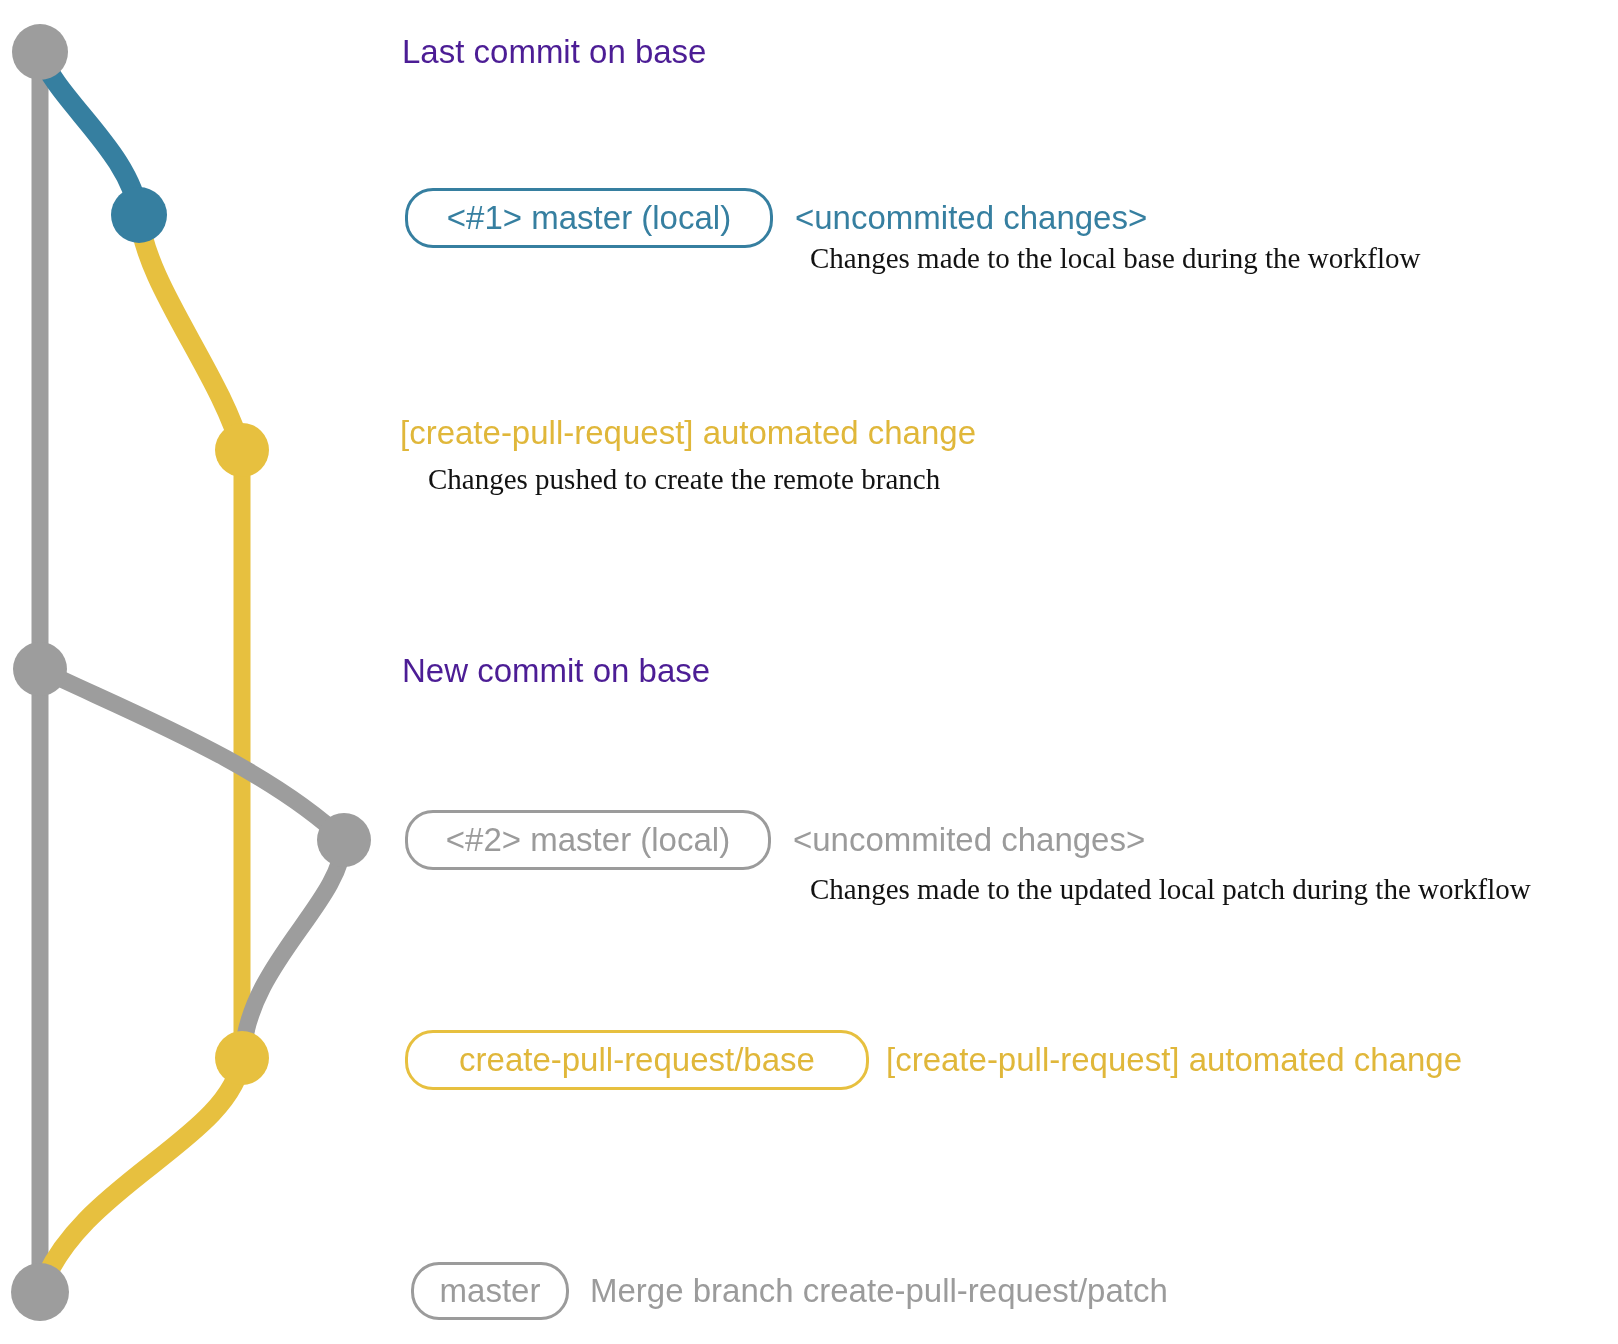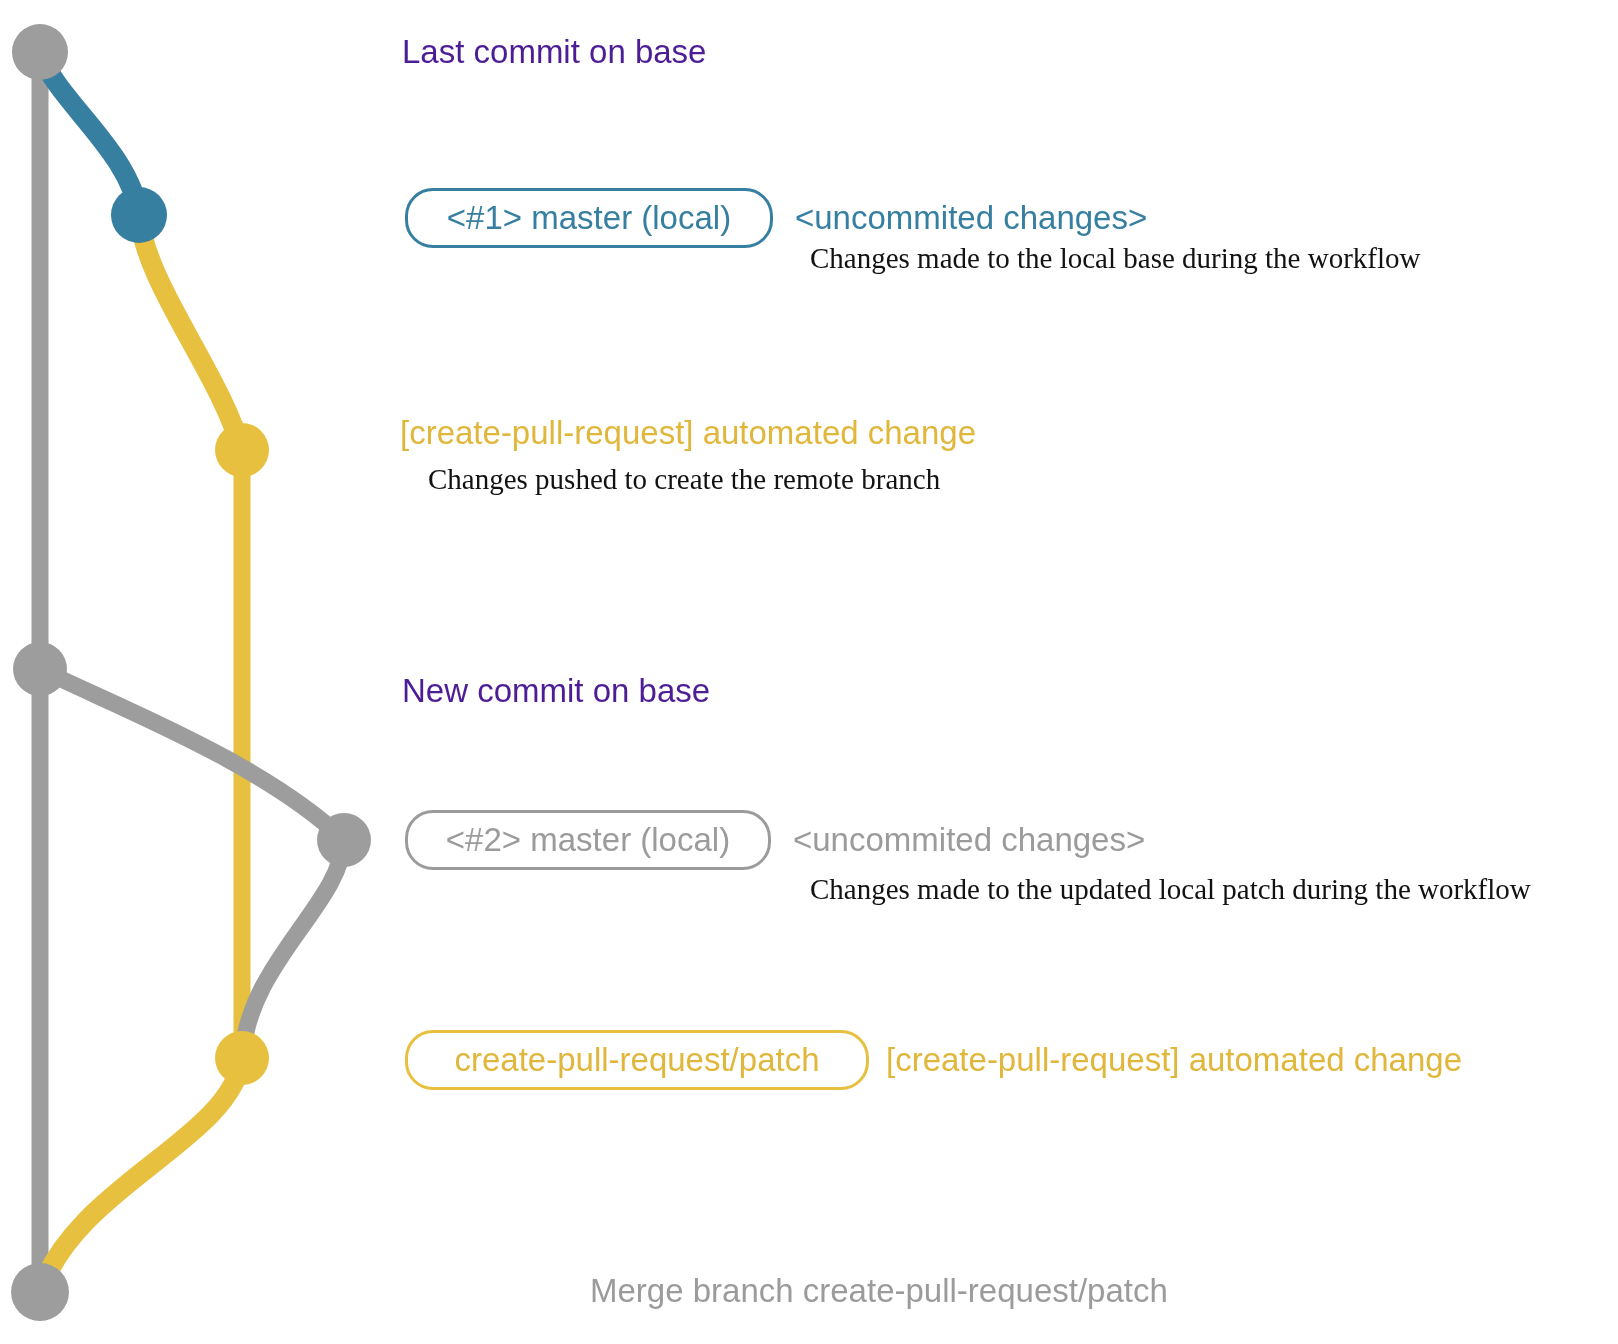--- a/index.html
+++ b/index.html
@@ -87,28 +87,31 @@
 
   <div class="pill blue" style="left:405px; top:188px; width:368px; height:60px;">
     <span>&lt;#1&gt; master (local)</span>
   </div>
   <div class="note blue" style="left:795px; top:198px;">&lt;uncommited changes&gt;</div>
   <div class="serif-desc" style="left:810px; top:241px;">Changes made to the local base during the workflow</div>
 
   <div class="note yellow" style="left:400px; top:413px;">[create-pull-request] automated change</div>
   <div class="serif-desc" style="left:428px; top:462px;">Changes pushed to create the remote branch</div>
 
-  <div class="heading" style="left:402px; top:652px;margin-top:20px;">New commit on base</div>
+  <div class="heading" style="left:402px; top:652px;">New commit on base</div>
 
   <div class="pill" style="left:405px; top:810px; width:366px; height:60px;">
     <span>&lt;#2&gt; master (local)</span>
   </div>
   <div class="note gray" style="left:793px; top:820px;">&lt;uncommited changes&gt;</div>
   <div class="serif-desc" style="left:810px; top:872px;">Changes made to the updated local patch during the workflow</div>
 
   <div class="pill yellow" style="left:405px; top:1030px; width:464px; height:60px;">
-    <span>create-pull-request/patch</span>
+    <span>create-pull-request/base</span>
   </div>
   <div class="note yellow" style="left:886px; top:1040px;">[create-pull-request] automated change</div>
 
+  <div class="pill" style="left:411px; top:1262px; width:158px; height:58px;">
+    <span>master</span>
+  </div>
   <div class="note gray" style="left:590px; top:1271px;">Merge branch create-pull-request/patch</div>
 
 </div>
 
 </body></html>

